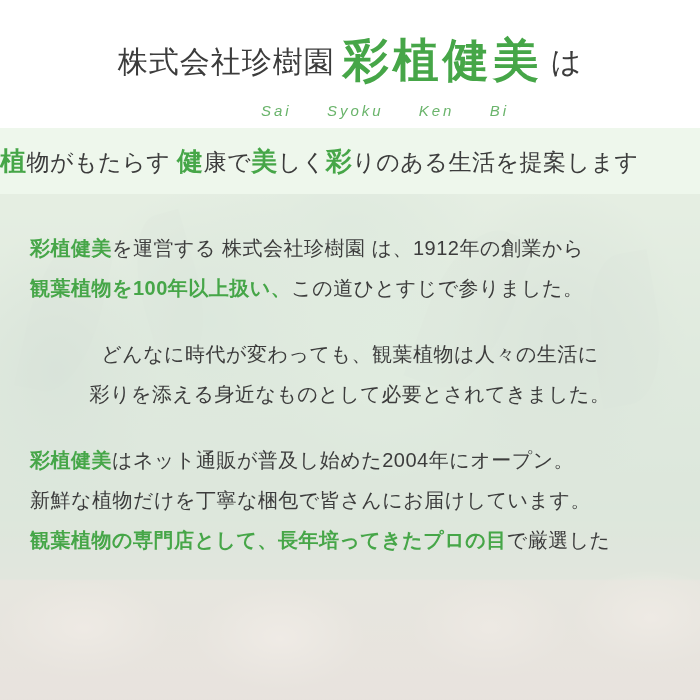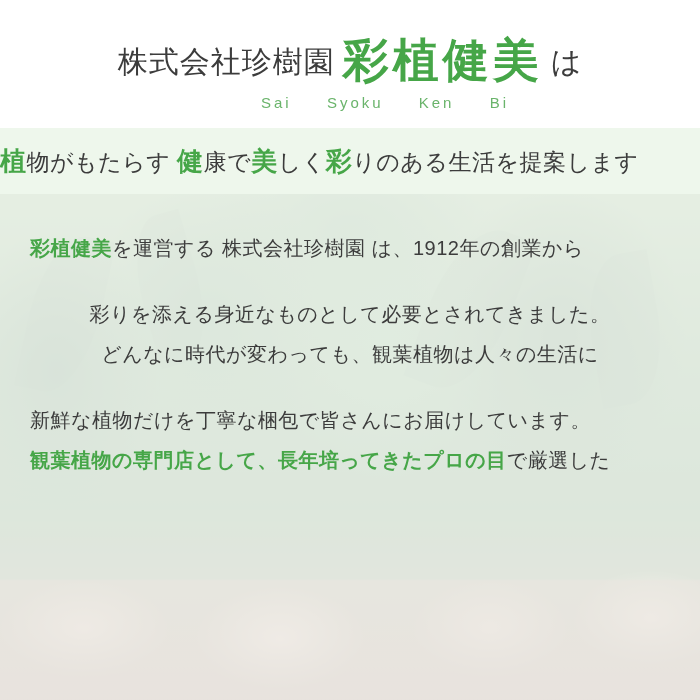--- a/index.html
+++ b/index.html
@@ -57,21 +57,22 @@
   .romaji {
     text-align: center;
     color: #6ab46b;
     font-size: 15px;
     letter-spacing: 3px;
     margin-top: 6px;
     padding-left: 70px;
   }
   .romaji span {
     display: inline-block;
-    margin: 0 14px;
+    margin: 8px 14px;
+    font-style: italic;
   }
 
   
   .band {
     background: #eef7ec;
     height: 66px;
     display: flex;
     align-items: center;
     justify-content: flex-start;
     white-space: nowrap;
@@ -179,25 +180,27 @@
     <div class="photo"></div>
     <div class="leaf" style="left:30px; top:40px; width:70px; height:160px; transform:rotate(12deg);"></div>
     <div class="leaf" style="left:140px; top:20px; width:60px; height:150px; transform:rotate(-16deg);"></div>
     <div class="leaf" style="left:430px; top:30px; width:80px; height:170px; transform:rotate(20deg);"></div>
     <div class="leaf" style="left:590px; top:60px; width:70px; height:150px; transform:rotate(-10deg);"></div>
     <div class="photo-overlay"></div>
 
     <div class="text-block" id="text-block">
         <div class="para">
           <div class="line"><span class="g">彩植健美</span><span>を運営する 株式会社珍樹園 は、1912年の創業から</span></div>
+          <div class="line"><span class="g">観葉植物を100年以上扱い、</span><span>この道ひとすじで参りました。</span></div>
         </div>
         <div class="para">
+          <div class="line center"><span>どんなに時代が変わっても、観葉植物は人々の生活に</span></div>
           <div class="line center"><span>彩りを添える身近なものとして必要とされてきました。</span></div>
-          <div class="line center"><span>どんなに時代が変わっても、観葉植物は人々の生活に</span></div>
         </div>
         <div class="para">
+          <div class="line"><span class="g">彩植健美</span><span>はネット通販が普及し始めた2004年にオープン。</span></div>
           <div class="line"><span>新鮮な植物だけを丁寧な梱包で皆さんにお届けしています。</span></div>
           <div class="line"><span class="g">観葉植物の専門店として、長年培ってきたプロの目</span><span>で厳選した</span></div>
         </div>
       </div>
   </div>
 
 </div>
 
 </body></html>

